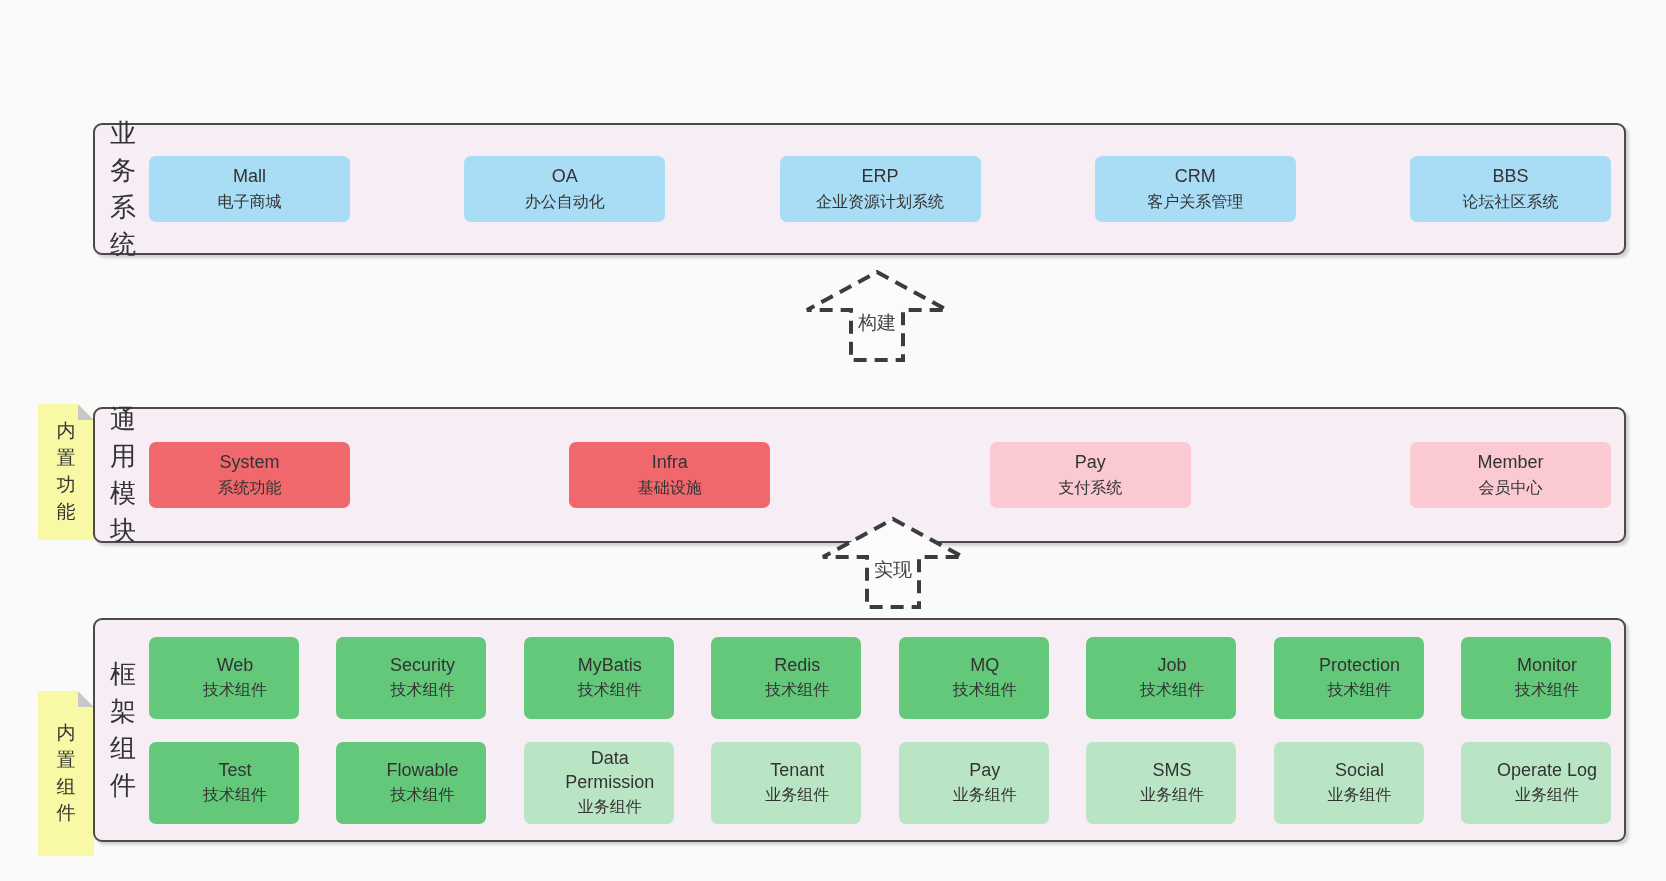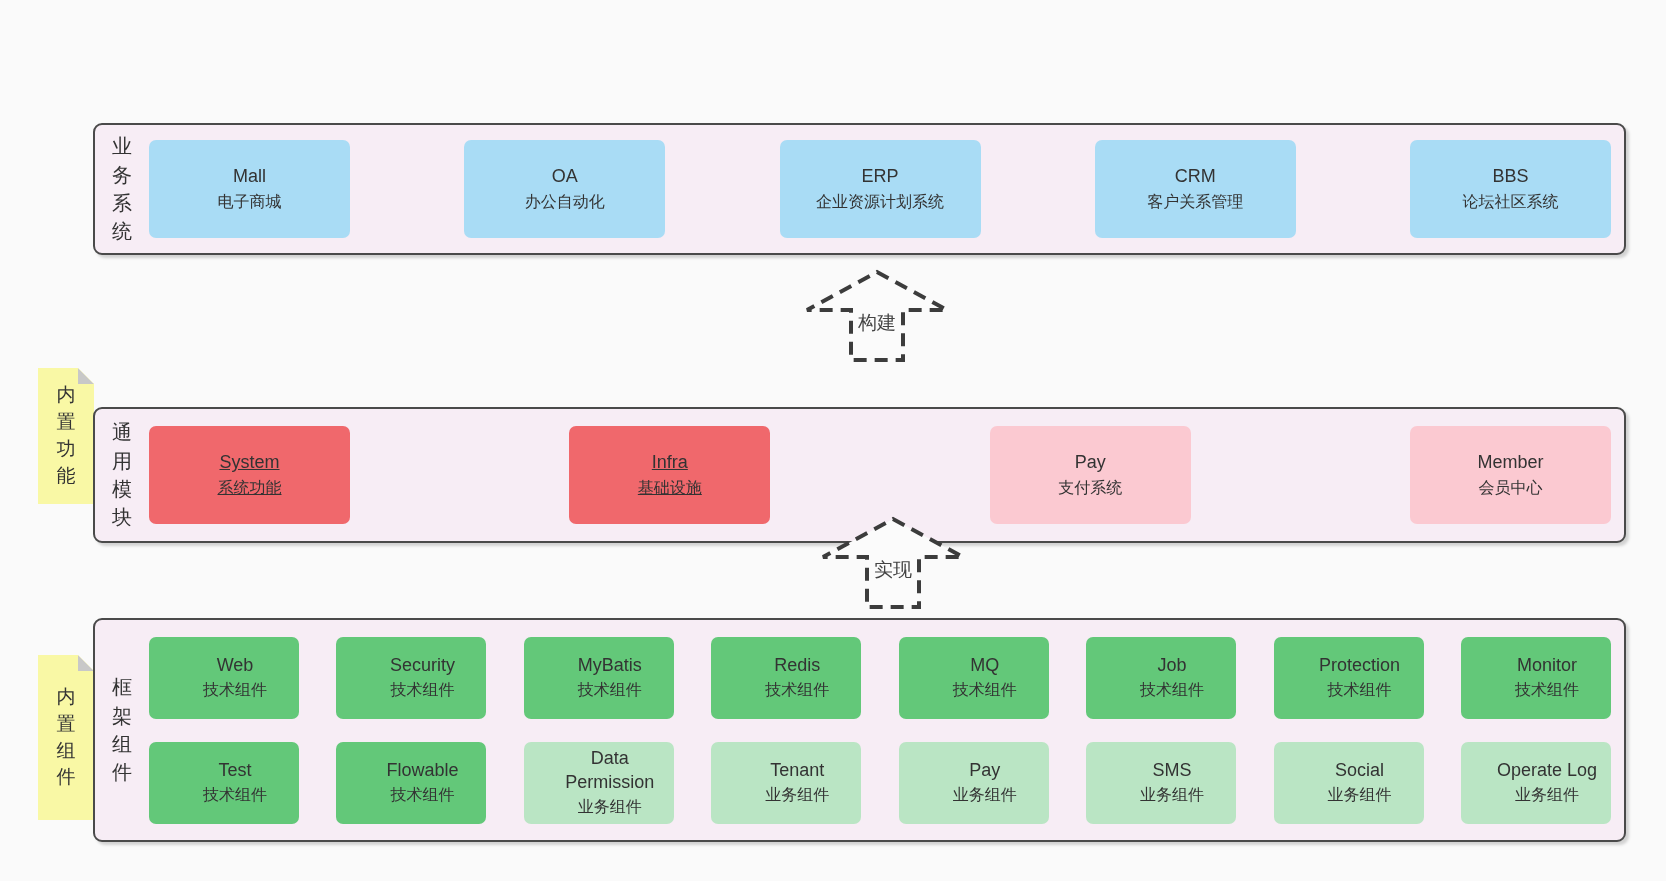--- a/index.html
+++ b/index.html
@@ -22,51 +22,51 @@
     border:2px solid var(--c-panel_border);
     border-radius:9px;
     box-shadow:3px 3px 3px rgba(0,0,0,0.16);
     display:flex;align-items:stretch;
   }
   .panel-label-col{
     flex:0 0 54px;display:flex;align-items:center;justify-content:center;
   }
   .vtext{
     width:24px;word-break:break-all;text-align:center;
-    font-size:20px;line-height:1.42;color:var(--c-text);
+    font-size:26px;line-height:1.42;color:var(--c-text);
   }
   .panel-content{
     flex:1;display:flex;align-items:center;justify-content:space-between;
     padding-right:13px;
   }
   .panel-content.two-rows{
     flex-direction:column;justify-content:center;align-items:stretch;gap:23px;
   }
   .box-row{display:flex;justify-content:space-between;}
   .box{
     box-sizing:border-box;border-radius:7px;
     display:flex;flex-direction:column;justify-content:center;align-items:center;
     text-align:center;padding:4px 6px;
   }
   .box .en{font-size:18px;line-height:1.3;}
   .box .zh{font-size:16px;line-height:1.3;margin-top:3px;}
   .box .en.narrow{max-width:100px;}
-  .wide .box{width:201px;height:98px;}
+  .wide .box{width:201px;height:66px;}
   .grid .box{width:150px;height:82px;padding-left:28px;}
   .blue{background:var(--c-blue);}
-  .red{background:var(--c-red);text-decoration:underline;}
+  .red{background:var(--c-red);}
   .pink{background:var(--c-pink);}
   .green{background:var(--c-green);}
   .lightgreen{background:var(--c-lightgreen);}
   .note{
     position:absolute;left:38px;width:56px;box-sizing:border-box;
     background:var(--c-note_yellow);
     box-shadow:2px 2px 2px rgba(0,0,0,0.12);
     clip-path:polygon(0 0,calc(100% - 16px) 0,100% 16px,100% 100%,0 100%);
-    display:flex;align-items:center;justify-content:center;
+    display:flex;align-items:center;justify-content:center;margin-top:36px;
   }
   .note .vtext{font-size:19px;}
   .note-fold{
     position:absolute;top:0;right:0;width:16px;height:16px;
     background:var(--c-note_fold);
     clip-path:polygon(0 0,100% 100%,0 100%);
   }
   .arrow{position:absolute;width:150px;height:94px;}
   .arrow polygon{
     fill:#fbfbfb;stroke:var(--c-arrow);stroke-width:4;

